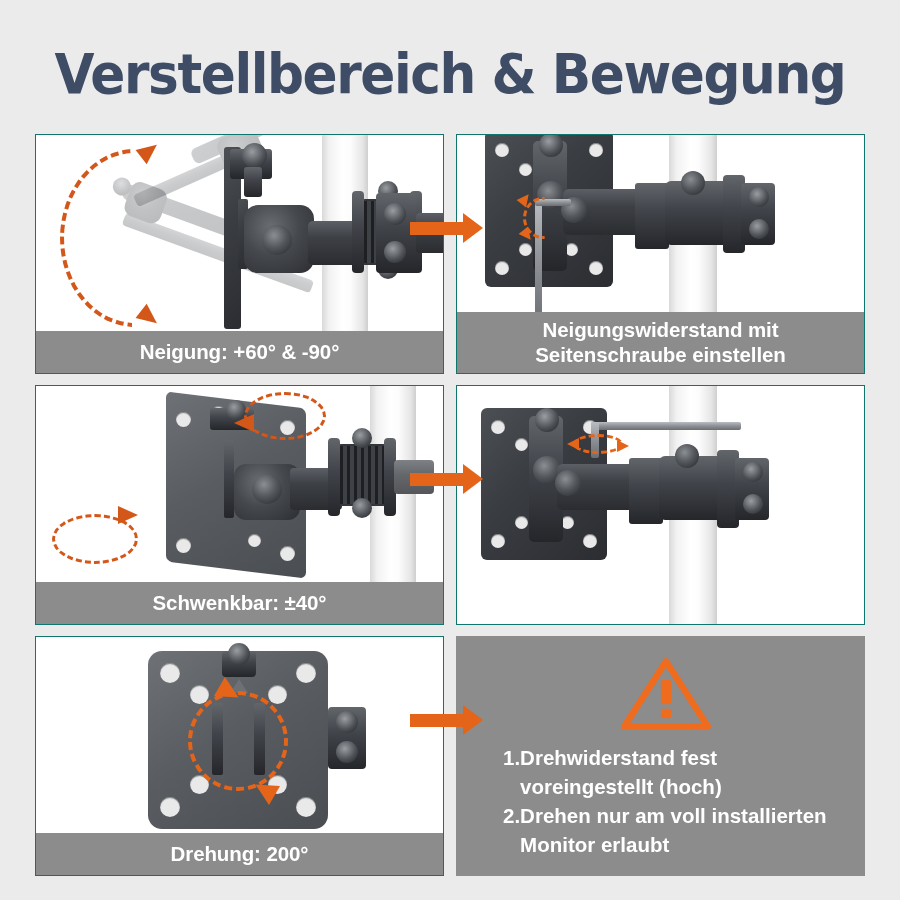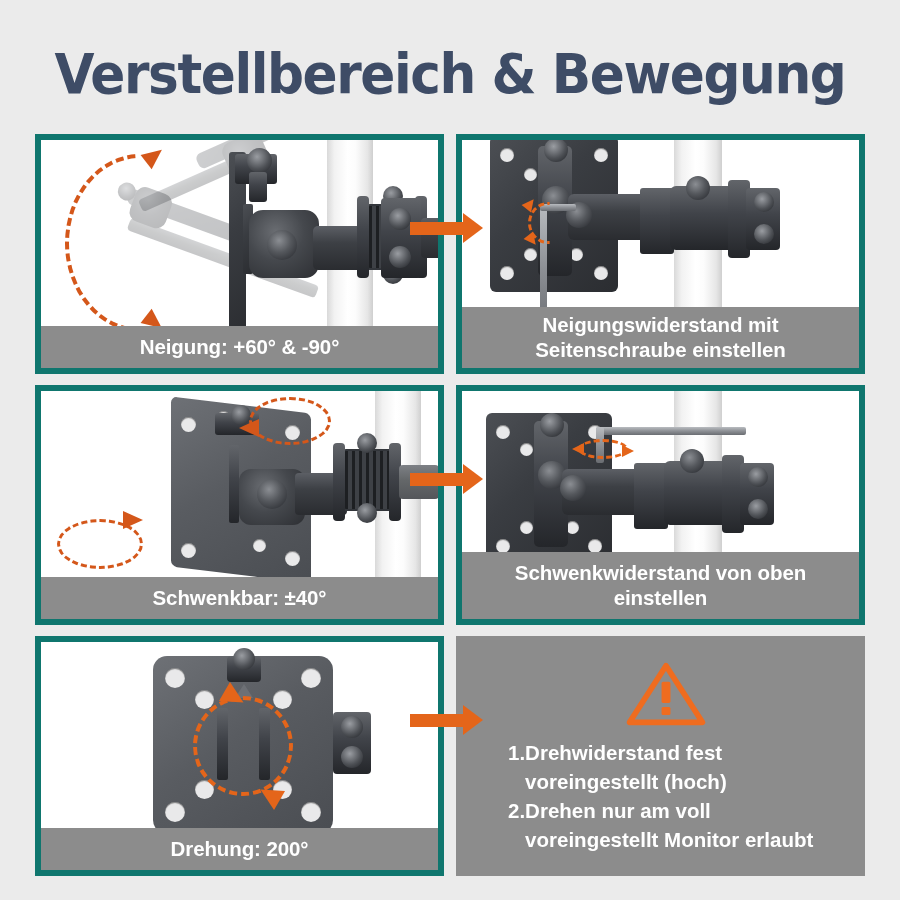--- a/index.html
+++ b/index.html
@@ -36,21 +36,21 @@
     display: grid;
     grid-template-columns: 409px 409px;
     grid-template-rows: 240px 240px 240px;
     column-gap: 12px;
     row-gap: 11px;
   }
 
   .panel {
     position: relative;
     background: #ffffff;
-    border: 6px solid #0f766e;
+    border: 1px solid #0f766e;
     overflow: hidden;
     display: flex;
     flex-direction: column;
   }
   .panel.note {
     background: #8c8c8c;
     border-color: #8c8c8c;
   }
 
   .stage {
@@ -373,21 +373,20 @@
       </div>
 
       <div class="wrench-long" style="left:134px;top:36px;width:150px;height:8px;"></div>
       <div class="wrench-short" style="left:134px;top:36px;width:8px;height:36px;"></div>
 
       <div class="dash-arc" style="left:116px;top:48px;width:50px;height:20px;border-width:3px;border-color:#e4651a;"></div>
       <div class="tri" style="left:110px;top:52px;border-top:6px solid transparent;border-bottom:6px solid transparent;border-right:12px solid #e4651a;"></div>
       <div class="tri" style="left:160px;top:54px;border-top:6px solid transparent;border-bottom:6px solid transparent;border-left:12px solid #e4651a;"></div>
     </div>
 
-    <div class="caption">Schwenkwiderstand von oben einstellen</div>
   </div>
 
   <div class="panel">
     <div class="stage">
 
       <div class="mount" style="left:112px;top:14px;width:200px;height:178px;">
         <div class="vesa flat" style="left:0;top:0;width:180px;height:178px;border-radius:14px;"></div>
 
         <div class="hole" style="left:12px;top:12px;width:20px;height:20px;"></div>
         <div class="hole" style="left:148px;top:12px;width:20px;height:20px;"></div>
@@ -429,21 +428,21 @@
         <rect x="46.5" y="58" width="11" height="10" rx="2" fill="#ef6c1f"></rect>
       </svg>
 
       <div class="note-list">
         <div class="note-item">
           <span class="note-num">1.</span>
           <span class="note-txt">Drehwiderstand fest voreingestellt (hoch)</span>
         </div>
         <div class="note-item">
           <span class="note-num">2.</span>
-          <span class="note-txt">Drehen nur am voll voreingestellt Monitor erlaubt</span>
+          <span class="note-txt">Drehen nur am voll installierten Monitor erlaubt</span>
         </div>
       </div>
     </div>
   </div>
 
 </div>
 
 <div class="connector" style="left:410px;top:222px;"></div>
 <div class="connector" style="left:410px;top:473px;"></div>
 <div class="connector" style="left:410px;top:714px;"></div>

